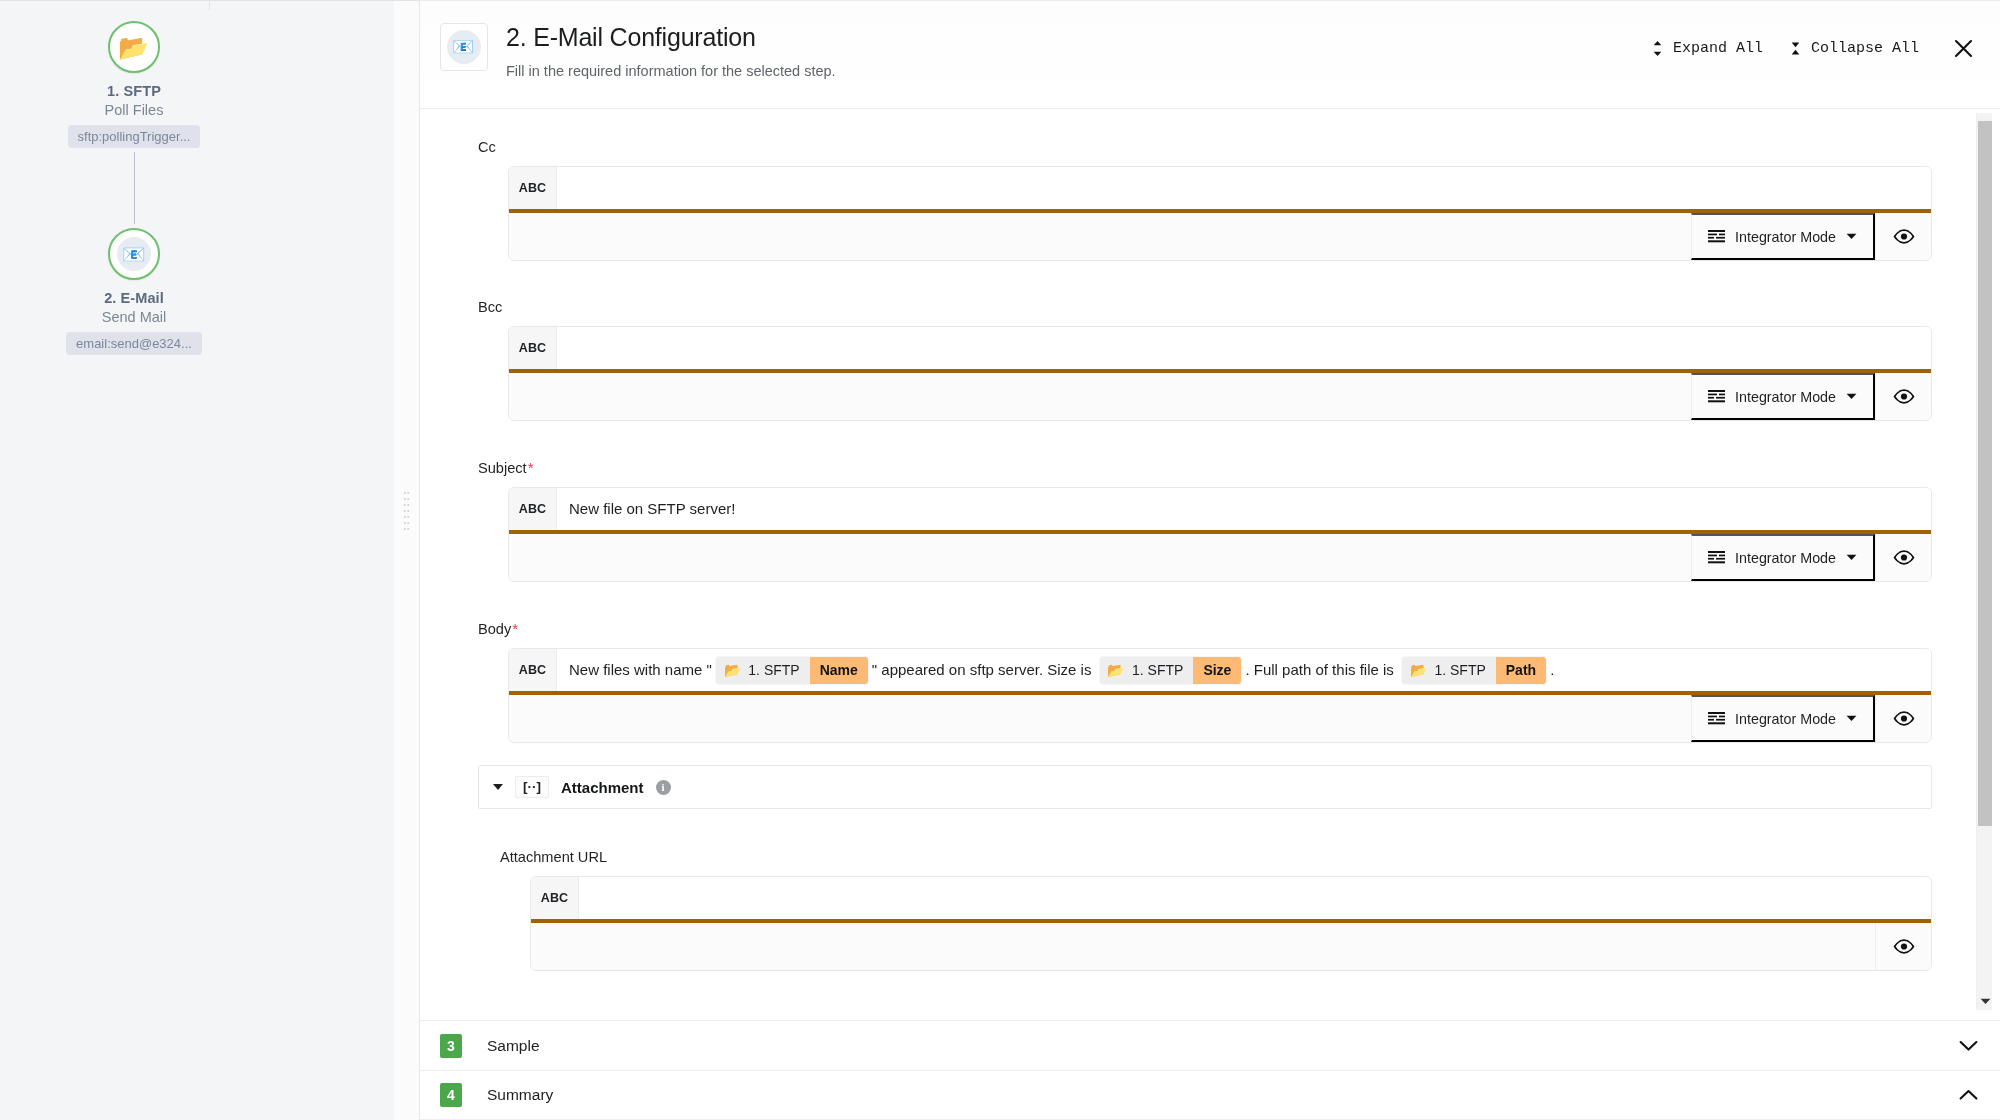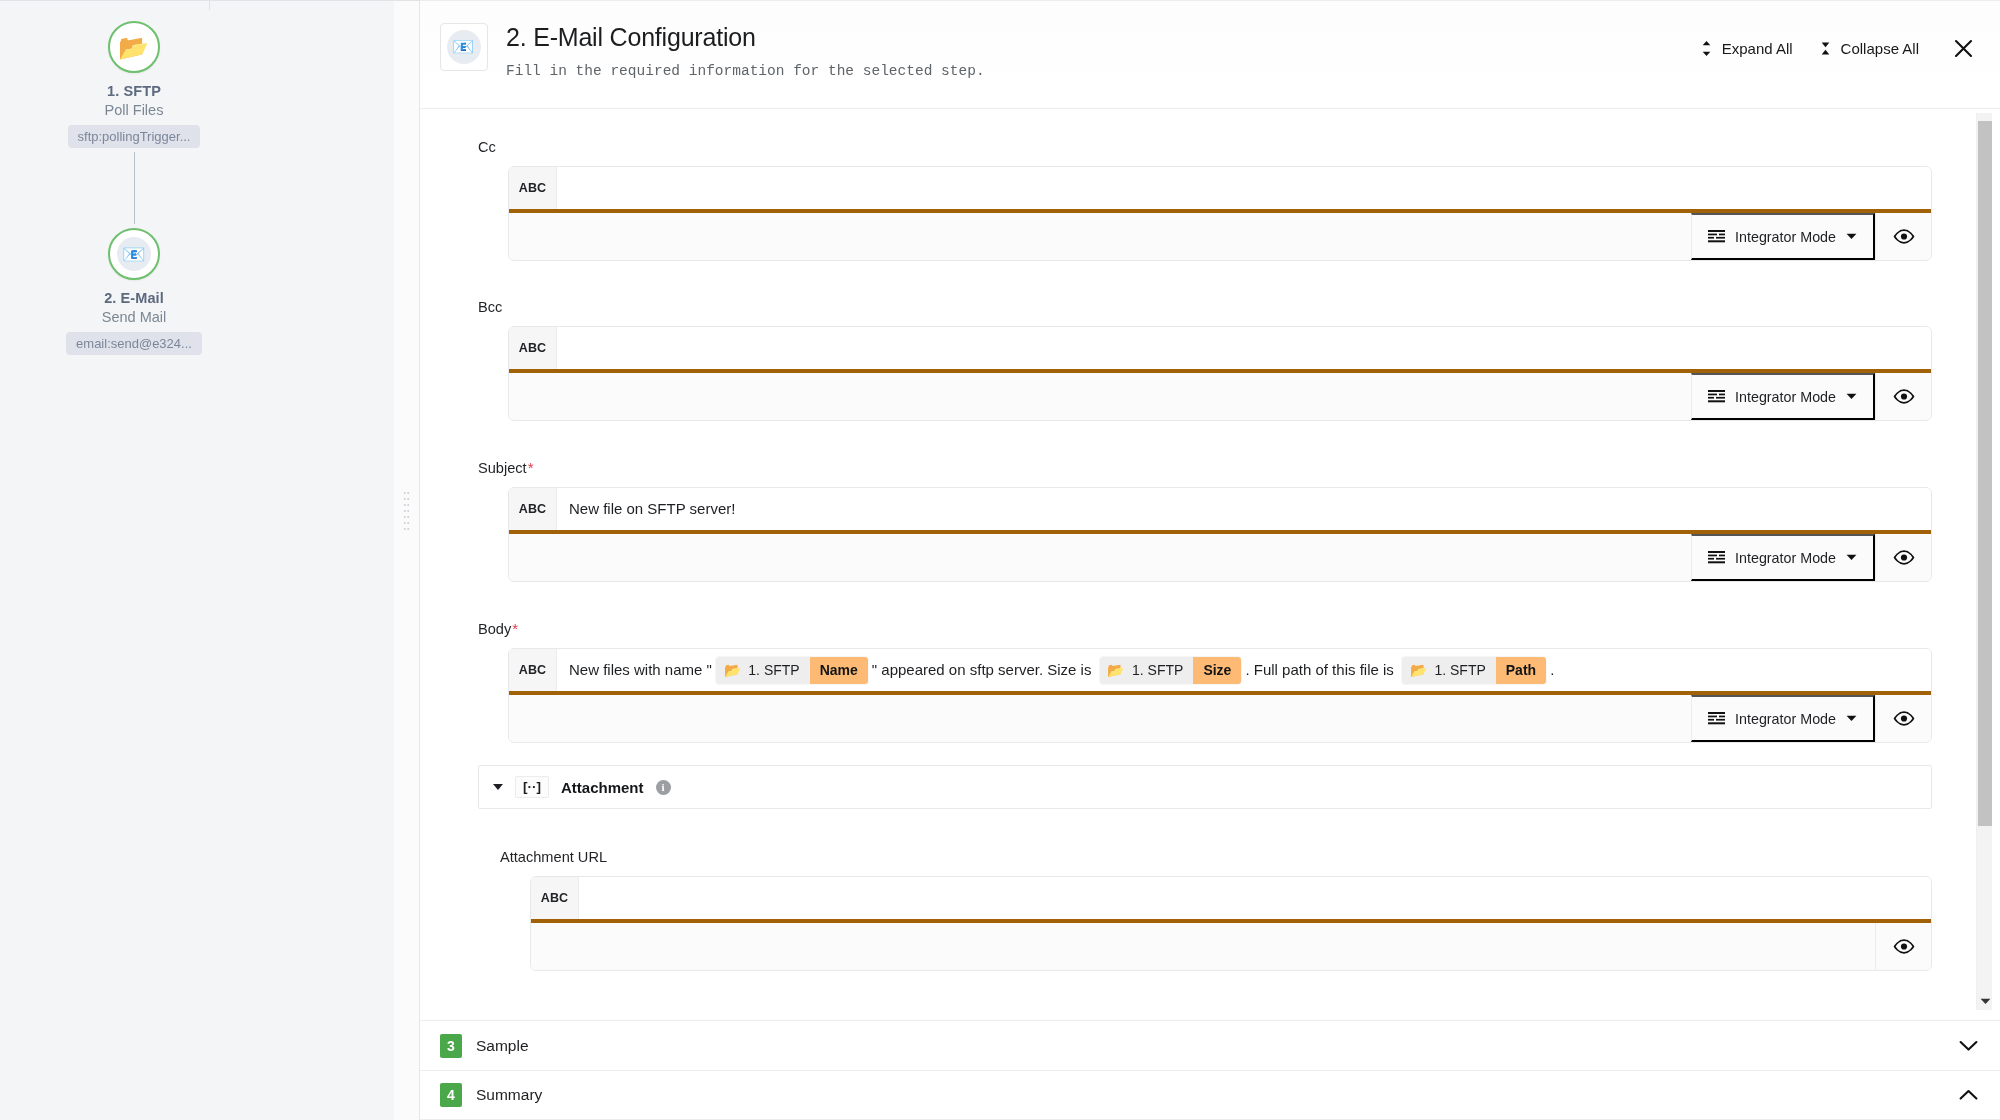--- a/index.html
+++ b/index.html
@@ -137,34 +137,34 @@
     font-size: 18px;
   }
   .hdr-text { margin-left: 18px; padding-top: 1px; }
   .hdr-title {
     font-size: 25px; font-weight: normal; color: #1c1d1f;
     letter-spacing: -.2px;
     line-height: 1.1;
   }
   .hdr-sub {
     margin-top: 11px;
-    font-size: 14.5px; color: #5f6469; font-family: Liberation Mono, monospace;
+    font-size: 14.5px; color: #5f6469;
   }
   .hdr-actions {
     margin-left: auto;
     display: flex; align-items: center;
     gap: 22px;
     padding-top: 13px;
   }
   .hdr-btn {
     display: flex; align-items: flex-start; gap: 9px;
     font-size: 15px; color: #18191b;
     cursor: pointer;
     background: none; border: none;
-    font-family: Liberation Sans, sans-serif;
+    font-family: Liberation Mono, monospace;
     padding: 4px 2px;
   }
   .hdr-close {
     font-size: 24px; color: #111;
     cursor: pointer; line-height: 1;
     padding: 2px 6px; margin-left: 4px;
     display: flex; align-items: center;
   }
 
   
@@ -358,21 +358,21 @@
   .step-num {
     width: 22px; height: 24px;
     background: #4aa74a;
     color: #fff;
     font-size: 14px; font-weight: bold;
     display: flex; align-items: center; justify-content: center;
     border-radius: 2px;
     flex: 0 0 22px;
   }
   .step-label {
-    margin-left: 14px;
+    margin-left: 25px;
     font-size: 15.5px; color: #1d1f22;
   }
   .step-chevron {
     margin-left: auto;
     display: flex; align-items: center;
     color: #111;
   }
 </style>
 </head>
 <body>

